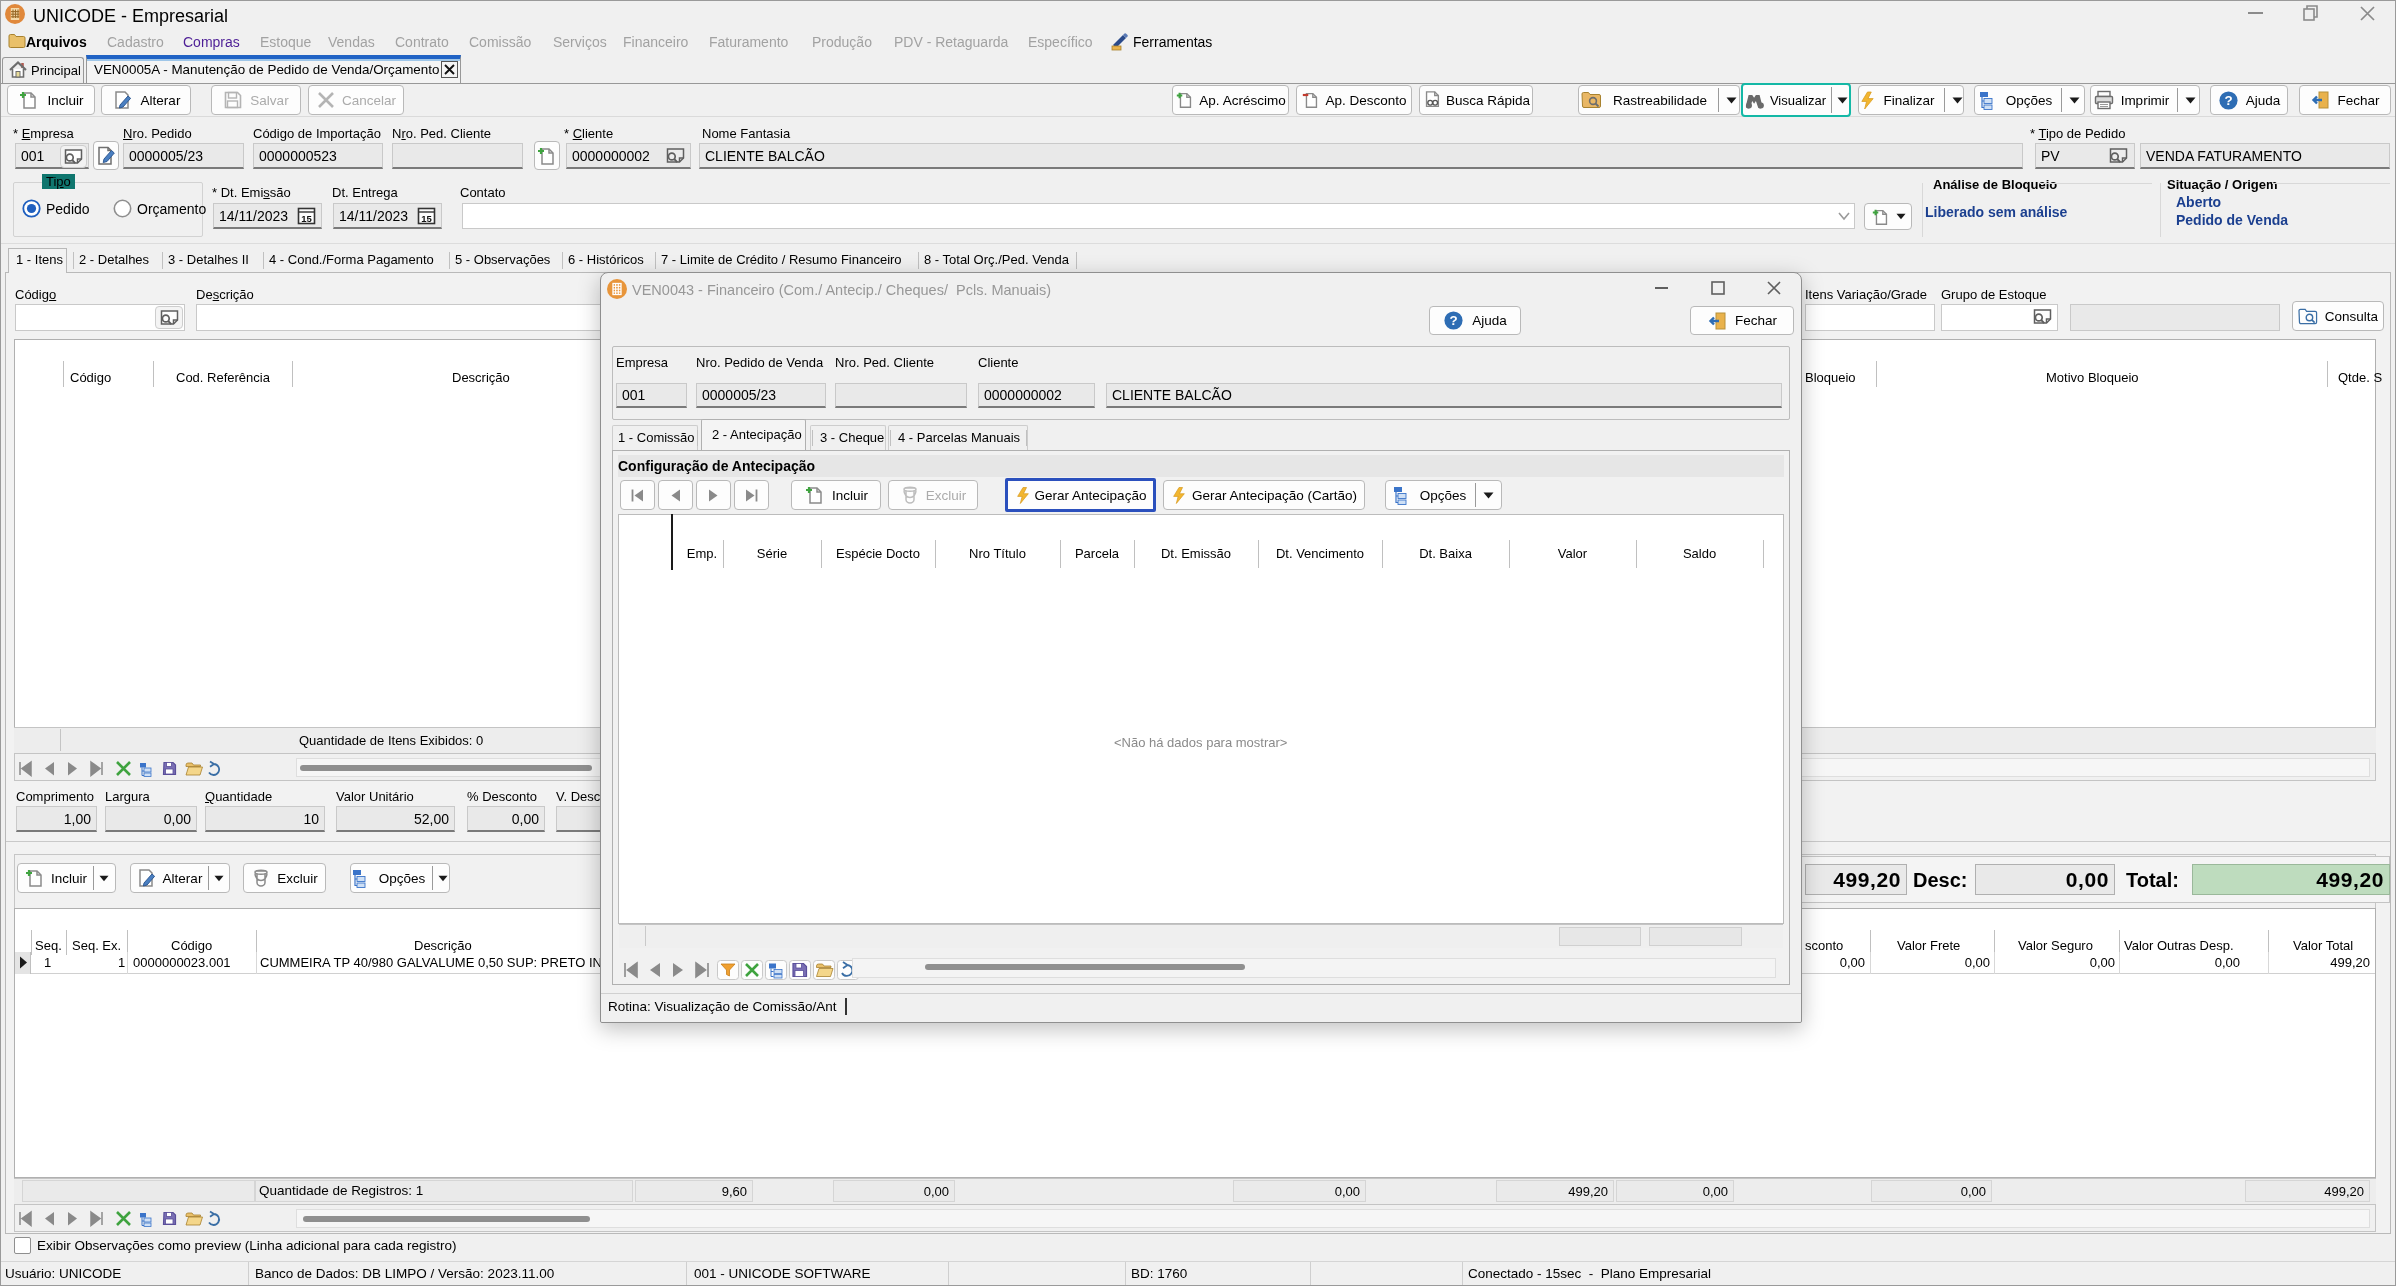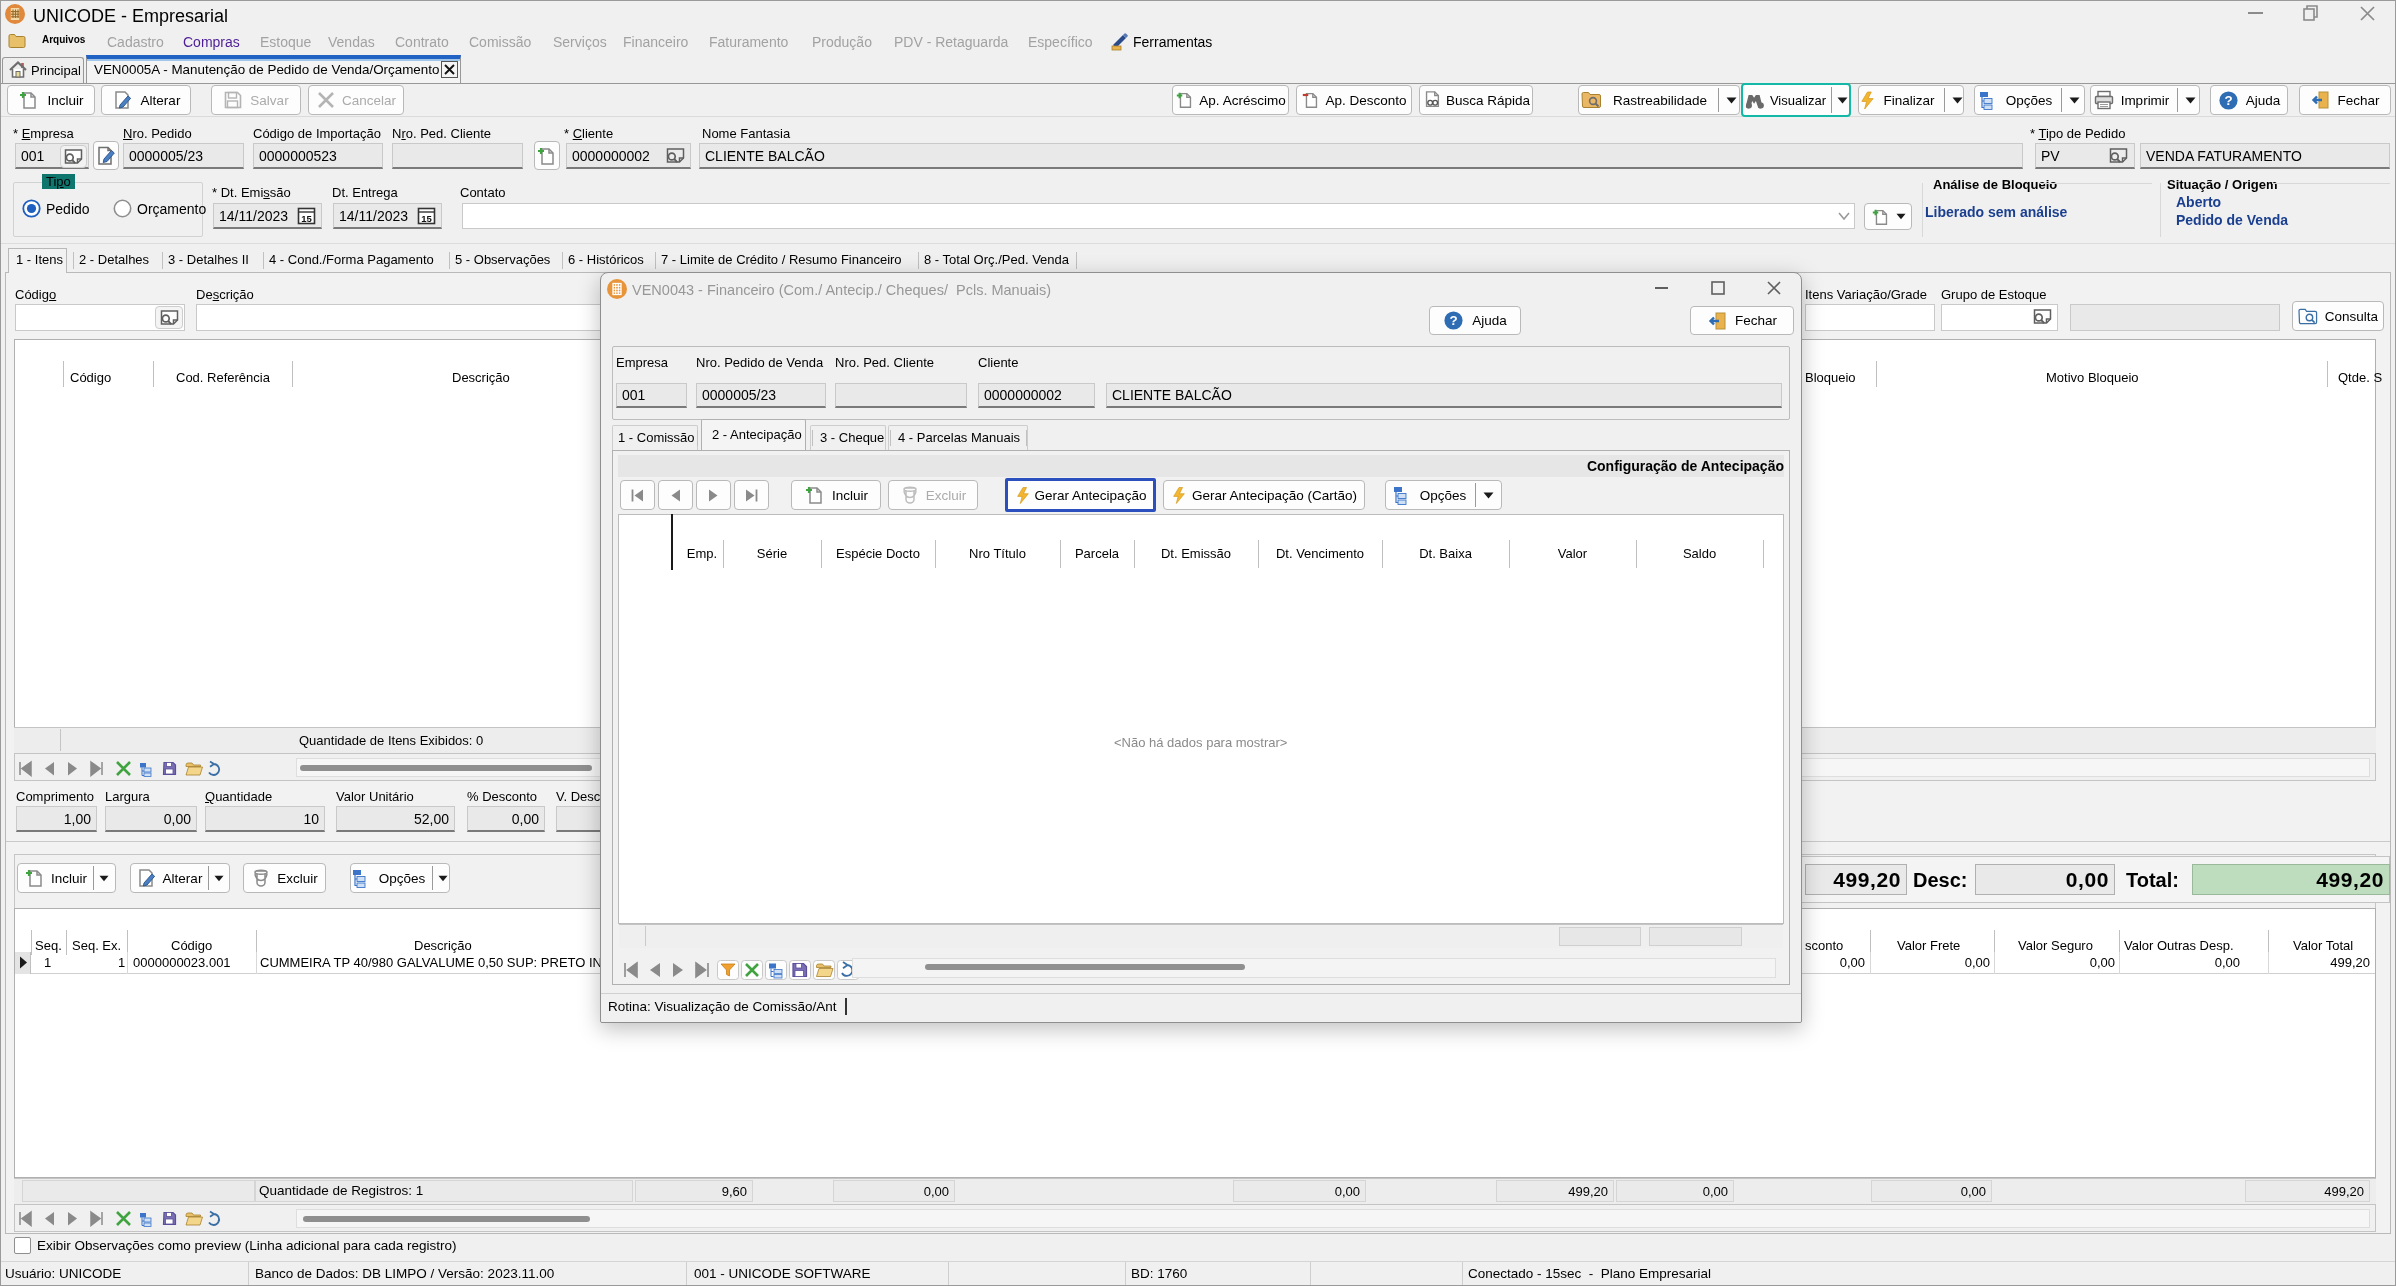--- a/index.html
+++ b/index.html
@@ -38,21 +38,21 @@
     <rect x="1" y="4" width="10" height="11" fill="none" stroke="#8b8b8b" stroke-width="1.6"></rect>
     <path d="M4 4 V1 H14 V12 H11" fill="none" stroke="#8b8b8b" stroke-width="1.6"></path>
   </svg>
 <svg class="abs" style="left:2359px;top:5px" width="17" height="17" viewBox="0 0 17 17">
     <path d="M2 2 L15 15 M15 2 L2 15" stroke="#8b8b8b" stroke-width="1.7"></path>
   </svg>
 
 <svg class="abs" style="left:8px;top:33px" width="18" height="15" viewBox="0 0 18 15">
     <path d="M1 3 a1.5 1.5 0 0 1 1.5-1.5 h4 l1.5 2 h7.5 a1.5 1.5 0 0 1 1.5 1.5 v8 a1.5 1.5 0 0 1 -1.5 1.5 h-13 a1.5 1.5 0 0 1 -1.5 -1.5 z" fill="#e9c06a" stroke="#a8822f" stroke-width="1"></path>
   </svg>
-<div class="lbl" style="left:42px;top:34px;font-size:10px;font-weight:bold">Arquivos</div>
+<div class="lbl" style="left:26px;top:34px;font-size:14px;font-weight:bold">Arquivos</div>
 <div class="lbl" style="left:107px;top:34px;font-size:14px;color:#a2a2a2">Cadastro</div>
 <div class="lbl" style="left:183px;top:34px;font-size:14px;color:#4c1d95">Compras</div>
 <div class="lbl" style="left:260px;top:34px;font-size:14px;color:#a2a2a2">Estoque</div>
 <div class="lbl" style="left:328px;top:34px;font-size:14px;color:#a2a2a2">Vendas</div>
 <div class="lbl" style="left:395px;top:34px;font-size:14px;color:#a2a2a2">Contrato</div>
 <div class="lbl" style="left:469px;top:34px;font-size:14px;color:#a2a2a2">Comissão</div>
 <div class="lbl" style="left:553px;top:34px;font-size:14px;color:#a2a2a2">Serviços</div>
 <div class="lbl" style="left:623px;top:34px;font-size:14px;color:#a2a2a2">Financeiro</div>
 <div class="lbl" style="left:709px;top:34px;font-size:14px;color:#a2a2a2">Faturamento</div>
 <div class="lbl" style="left:812px;top:34px;font-size:14px;color:#a2a2a2">Produção</div>
@@ -559,21 +559,21 @@
 <div class="abs" style="left:701px;top:419px;width:105px;height:31px;background:#f4f4f4;border:1px solid #b0b0b0;border-bottom:none;border-radius:2px 2px 0 0;z-index:12"></div>
 <div class="lbl" style="left:712px;top:427px;z-index:12">2 - Antecipação</div>
 <div class="lbl" style="left:820px;top:430px;z-index:11">3 - Cheque</div>
 <div class="lbl" style="left:898px;top:430px;z-index:11">4 - Parcelas Manuais</div>
 <div class="tick" style="left:697px;top:430px;height:16px;z-index:11"></div>
 <div class="tick" style="left:812px;top:430px;height:16px;z-index:11"></div>
 <div class="tick" style="left:890px;top:430px;height:16px;z-index:11"></div>
 <div class="tick" style="left:1026px;top:430px;height:16px;z-index:11"></div>
 
 <div class="abs" style="left:612px;top:450px;width:1178px;height:535px;background:#f1f1f1;border:1px solid #b0b0b0;z-index:11"></div>
-<div class="abs" style="left:618px;top:455px;width:1166px;height:22px;background:#e6e6e6;z-index:12;text-align:right;font-size:14px;font-weight:bold;padding-top:3px">Configuração de Antecipação</div>
+<div class="abs" style="left:618px;top:455px;width:1166px;height:22px;background:#e6e6e6;z-index:12;text-align:left;font-size:14px;font-weight:bold;padding-top:3px">Configuração de Antecipação</div>
 
 <div class="btn ib" style="left:620px;top:480px;width:35px;height:30px;z-index:12">
     <svg width="15" height="15" viewBox="0 0 15 15">
       <path d="M2.5 1.5 v12" stroke="#8a8a8a" stroke-width="1.8" fill="none"></path>
       <path d="M13 1.5 L4.5 7.5 L13 13.5 z" fill="#8a8a8a"></path>
     </svg>
   </div>
 <div class="btn ib" style="left:658px;top:480px;width:35px;height:30px;z-index:12">
     <svg width="15" height="15" viewBox="0 0 15 15">
       <path d="M12 1.5 L3.5 7.5 L12 13.5 z" fill="#8a8a8a"></path>

